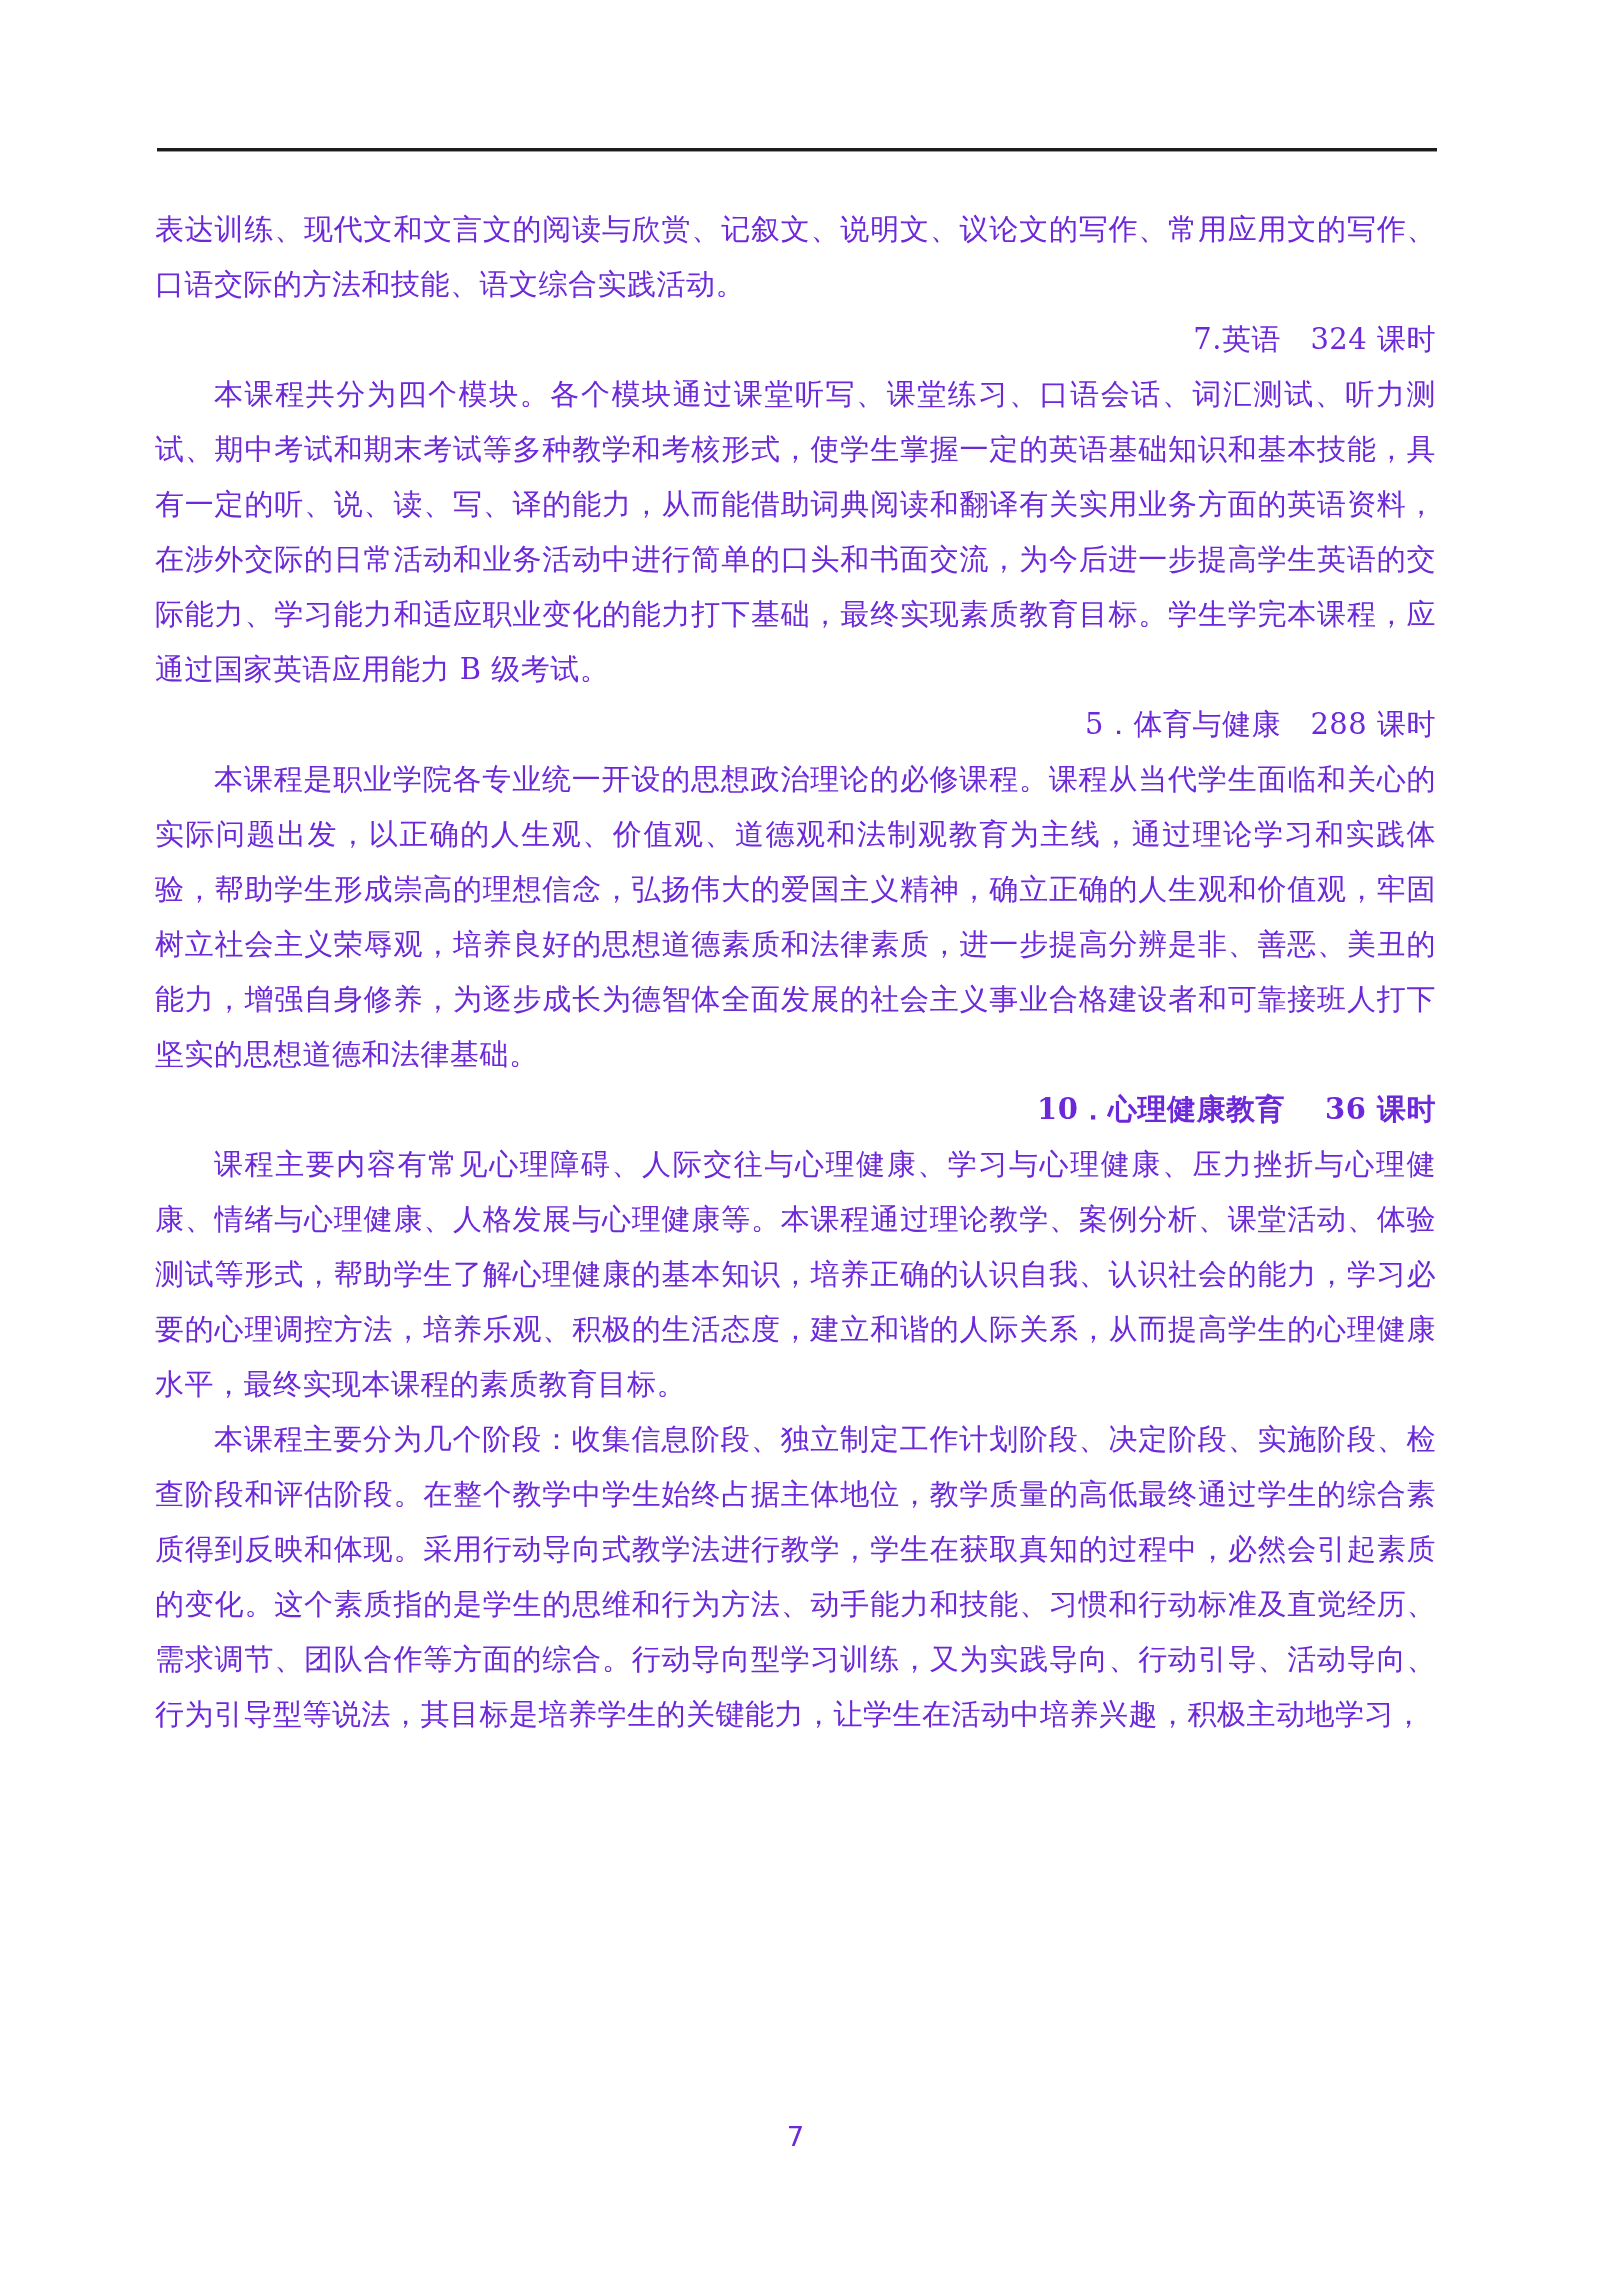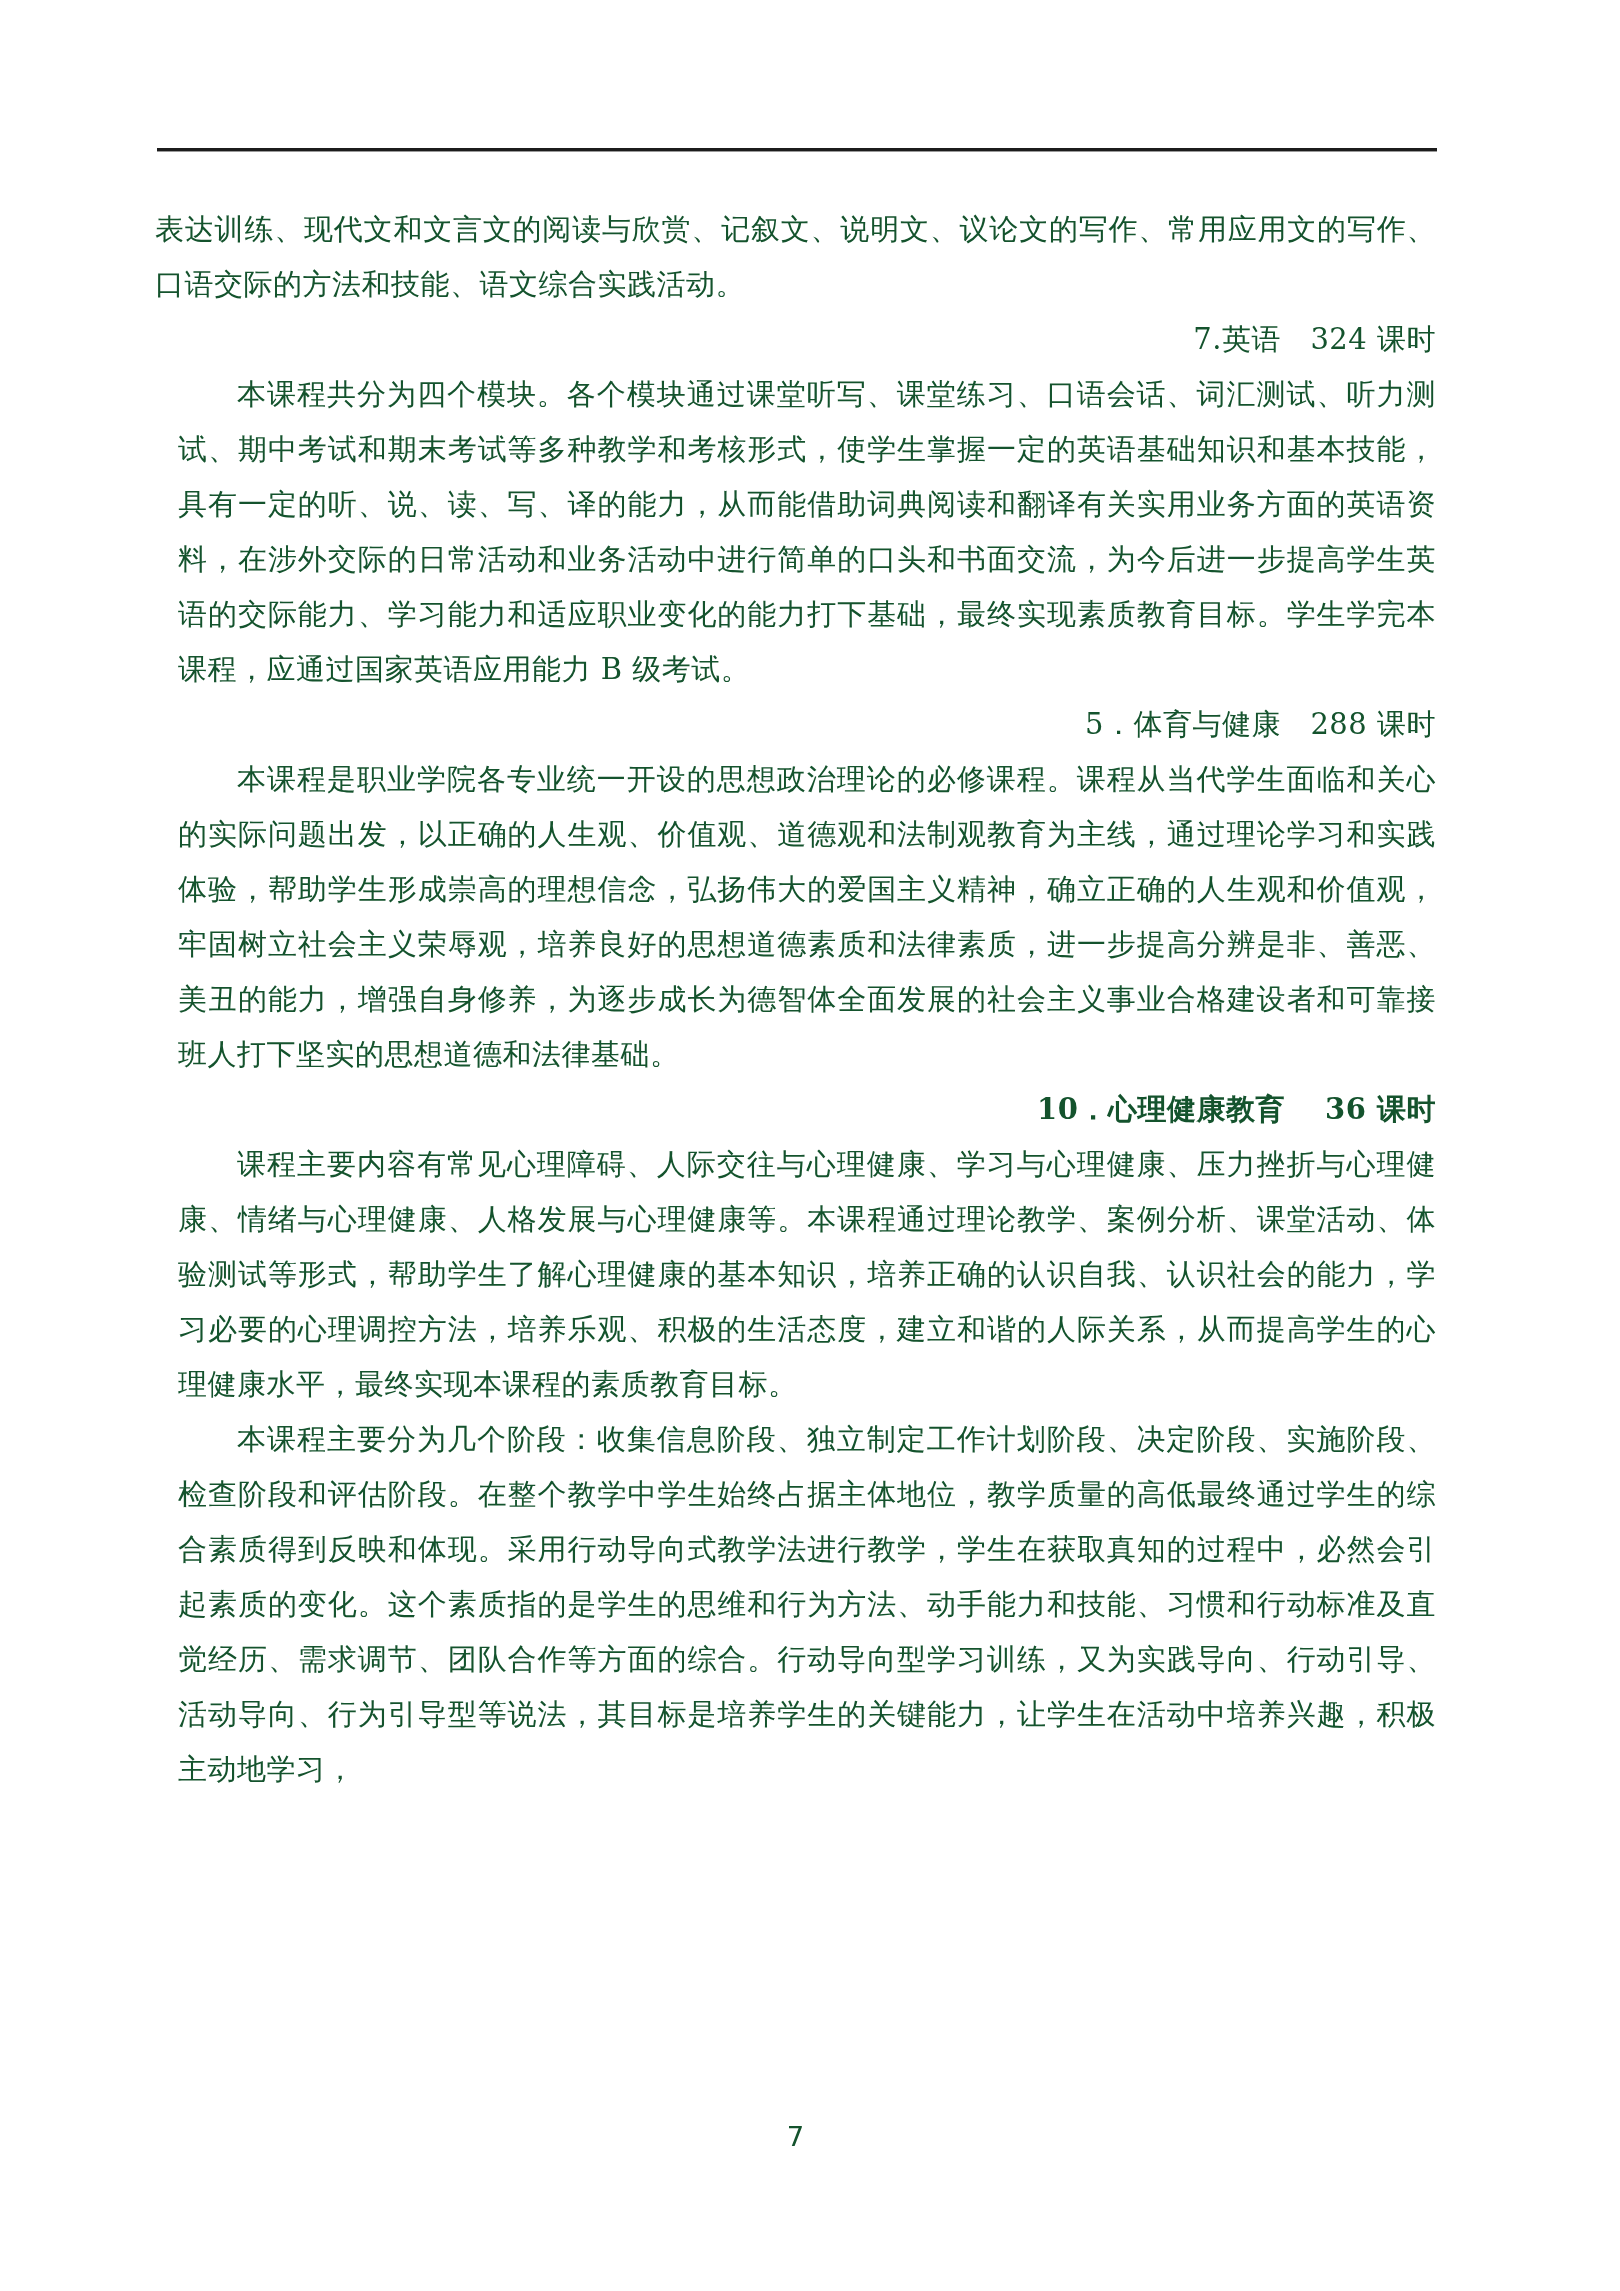--- a/index.html
+++ b/index.html
@@ -7,21 +7,21 @@
     padding: 0;
     background: #ffffff;
   }
   .page {
     position: relative;
     width: 1620px;
     height: 2292px;
     background: #ffffff;
     overflow: hidden;
     font-family: "DejaVu Serif", "Liberation Serif", serif;
-    color: #14532d;
+    color: #6d28d9;
   }
   .header-rule {
     position: absolute;
     left: 157px;
     top: 148px;
     width: 1280px;
     height: 2.9px;
     background: #1c1c1c;
     border-bottom: 1px solid #9a9a9a;
   }
@@ -39,21 +39,20 @@
     margin: 0;
     padding: 0;
   }
   
   .cont {
     text-indent: 0;
   }
   
   .para {
     text-indent: 59px;
-    margin-left: 23px;
   }
   
   .head {
     text-align: right;
   }
   .head-a { padding-left: 35px; }   
   .head-b { padding-left: 55px; }   
   .head-c { padding-left: 69px; font-weight: bold; }   
   .page-number {
     position: absolute;

